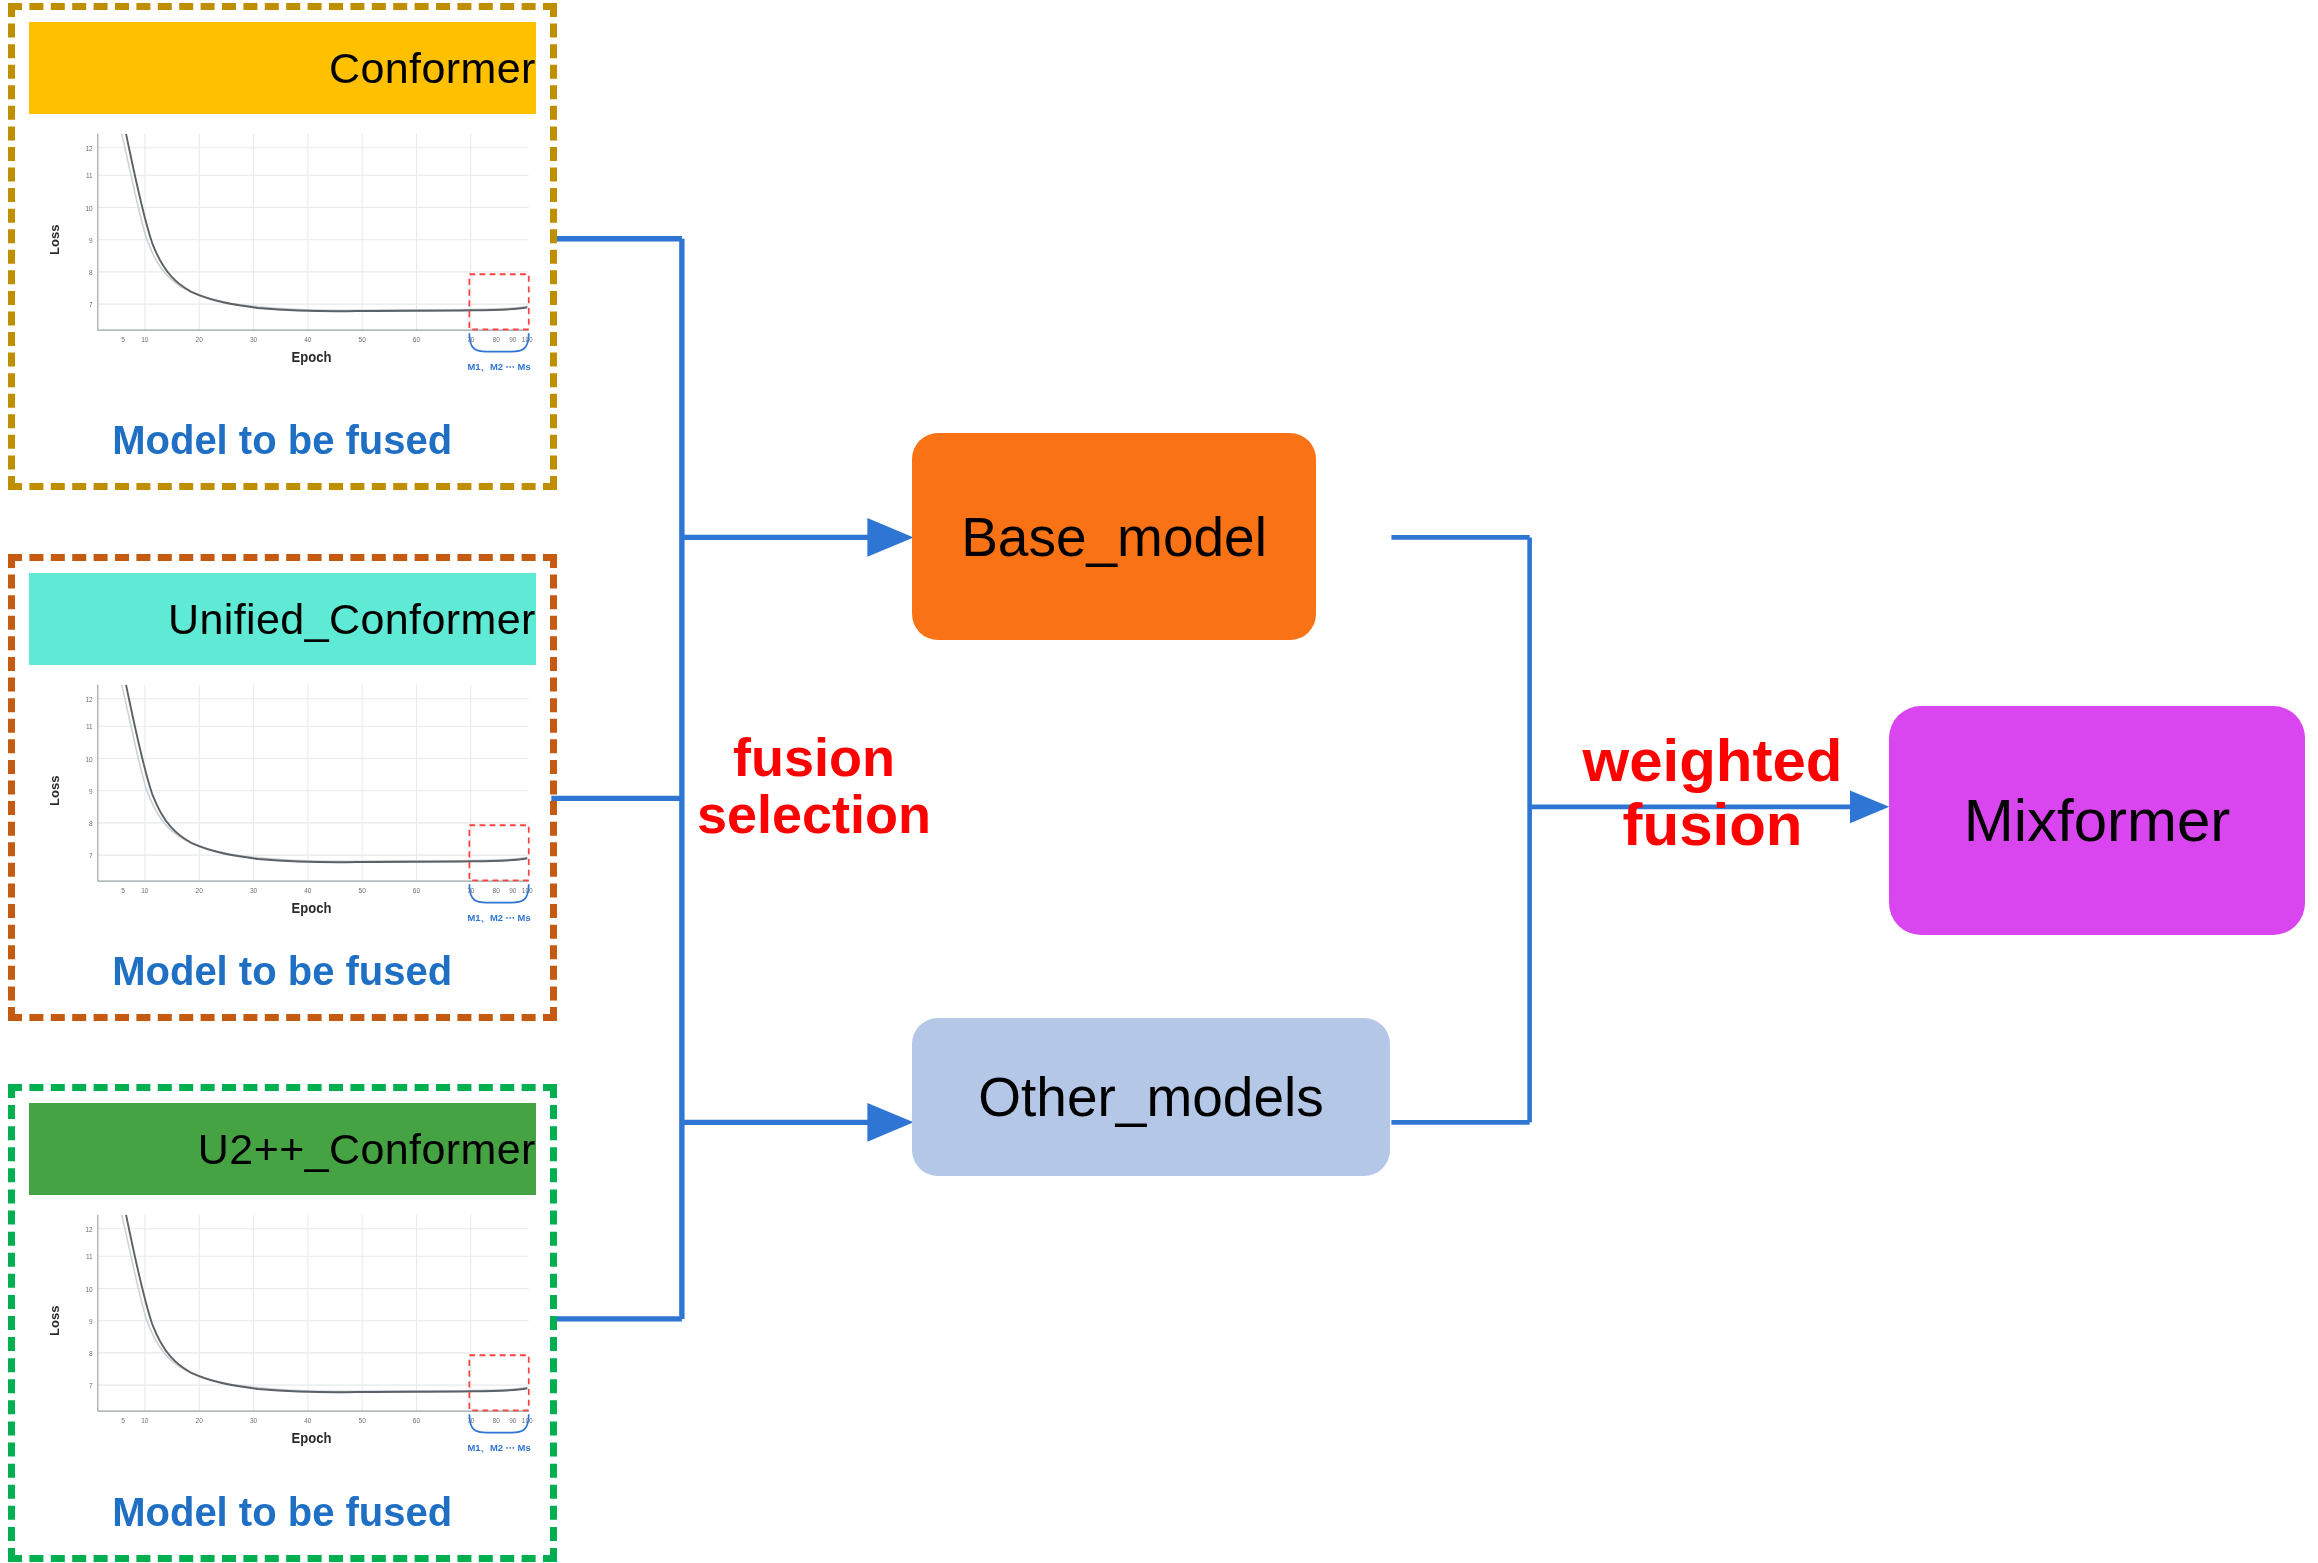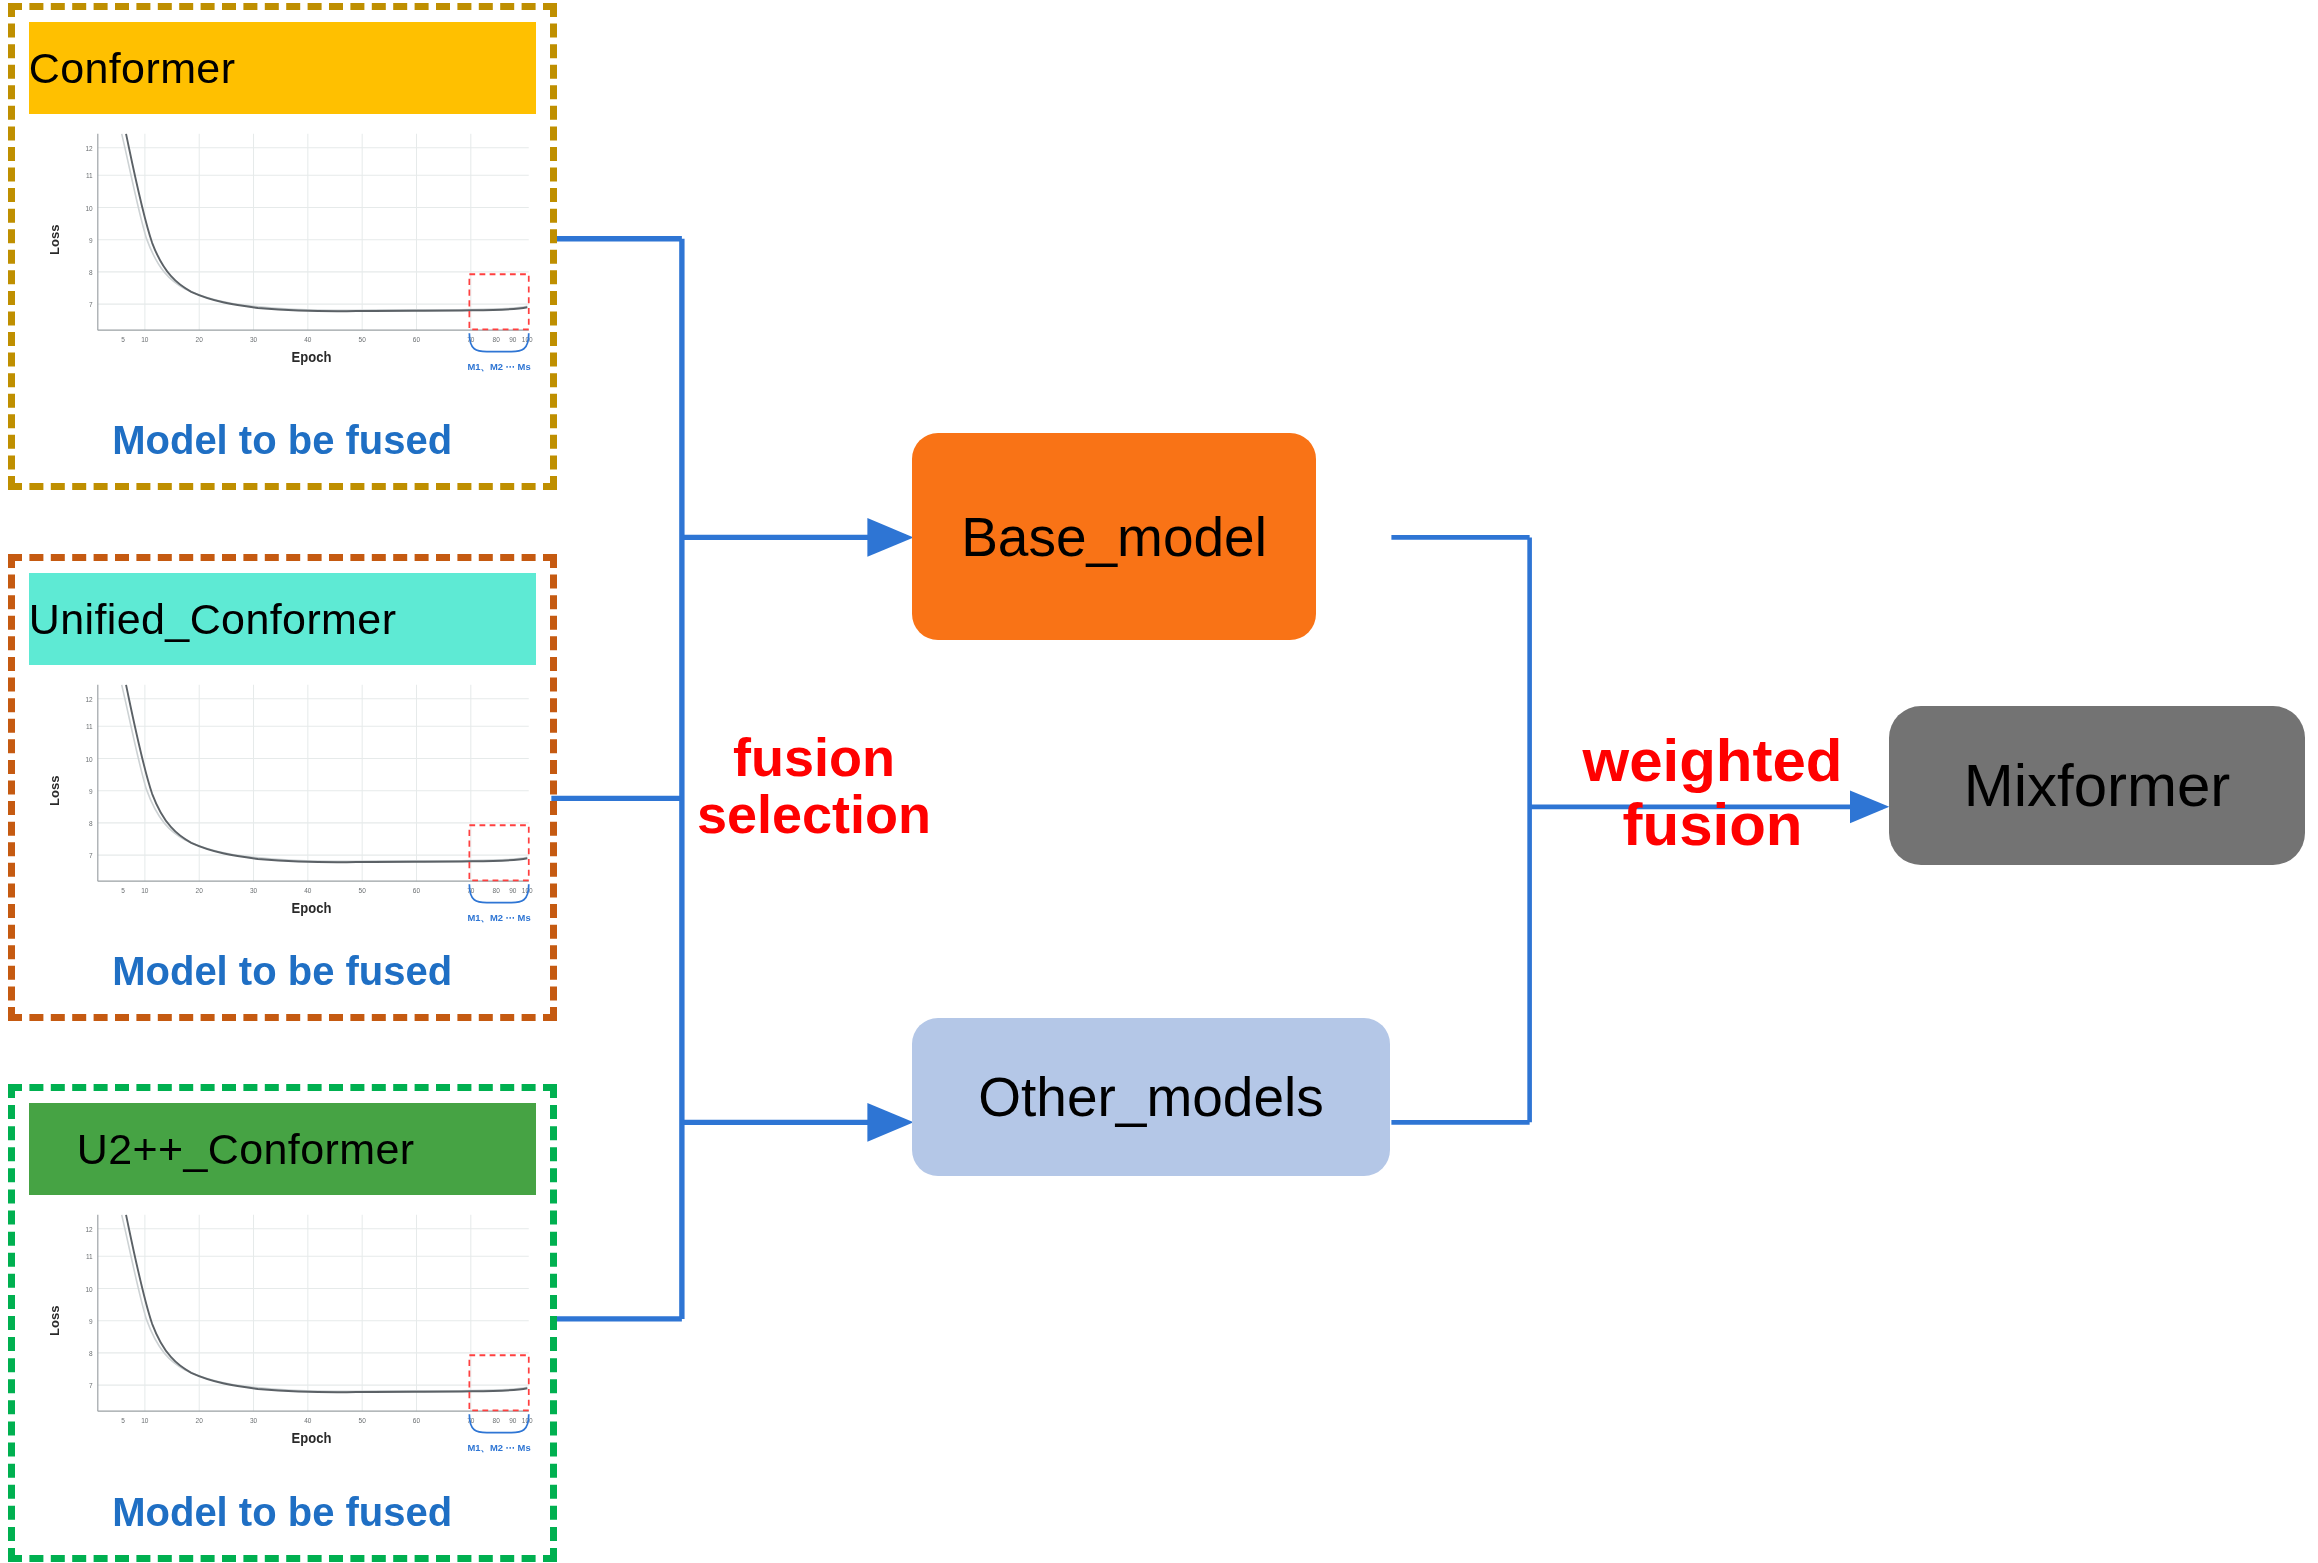--- a/index.html
+++ b/index.html
@@ -12,42 +12,42 @@
   .panel{position:absolute;box-sizing:border-box;}
   .panel-yellow{left:7.7px;  top:3.1px;    width:549px; height:487px; border:7px dashed #BF8F00;}
   .panel-orange{left:7.7px;  top:554px;  width:549px; height:467px; border:7px dashed #C55A11;}
   .panel-green {left:7.7px;  top:1084px; width:549px; height:478px; border:7px dashed #00B050;}
 
   .panel-yellow{border-style:dashed;}
   .panel-orange{border-style:dashed;}
   .panel-green{border-style:dashed;}
 
   .hdr{position:absolute;left:14px;right:14px;top:12.3px;height:92px;
-       display:flex;align-items:center;justify-content:flex-start;}
+       display:flex;align-items:center;justify-content:flex-end;}
   .hdr-yellow{background:#FFC000;}
   .hdr-orange{background:#5eead4;}
   .hdr-green {background:#46A344;padding-left:48px;}
   .hdr span{font-size:43px;color:#000;font-family:"Liberation Sans",sans-serif;
             font-weight:400;letter-spacing:0.4px;white-space:nowrap;}
 
   .chartwrap{position:absolute;left:14px;right:14px;top:107px;height:273px;background:#fff;}
   .chartwrap svg{display:block;width:100%;height:100%;}
 
   .fused{position:absolute;left:0;right:0;bottom:20px;text-align:center;
          font-size:40px;font-weight:bold;color:#1F6FC4;
          font-family:"Liberation Sans",sans-serif;}
 
   
   .rbox{position:absolute;box-sizing:border-box;display:flex;
         align-items:center;justify-content:center;border-radius:26px;}
   .rbox span{font-size:55px;color:#000;font-family:"Liberation Sans",sans-serif;
              white-space:nowrap;}
   .box-base  {left:912px; top:433px;  width:404px; height:207px; background:#f97316;}
   .box-other {left:912px; top:1018px; width:478px; height:158px; background:#B4C7E7;}
-  .box-mix   {left:1889px; top:706px;  width:416px; height:159px; background:#737373;
+  .box-mix   {left:1889px; top:706px;  width:416px; height:229px; background:#d946ef;
               border-radius:32px;}
   .box-mix span{font-size:60px;}
 
   
   .redlabel{position:absolute;color:#FF0000;font-weight:bold;line-height:1.06;
             font-family:"Liberation Sans",sans-serif;text-align:center;}
   .lbl-selection{left:676px;  top:729px;  width:276px; font-size:54px;}
   .lbl-fusion   {left:1559px; top:729px;  width:307px; font-size:60px;}
 
   

